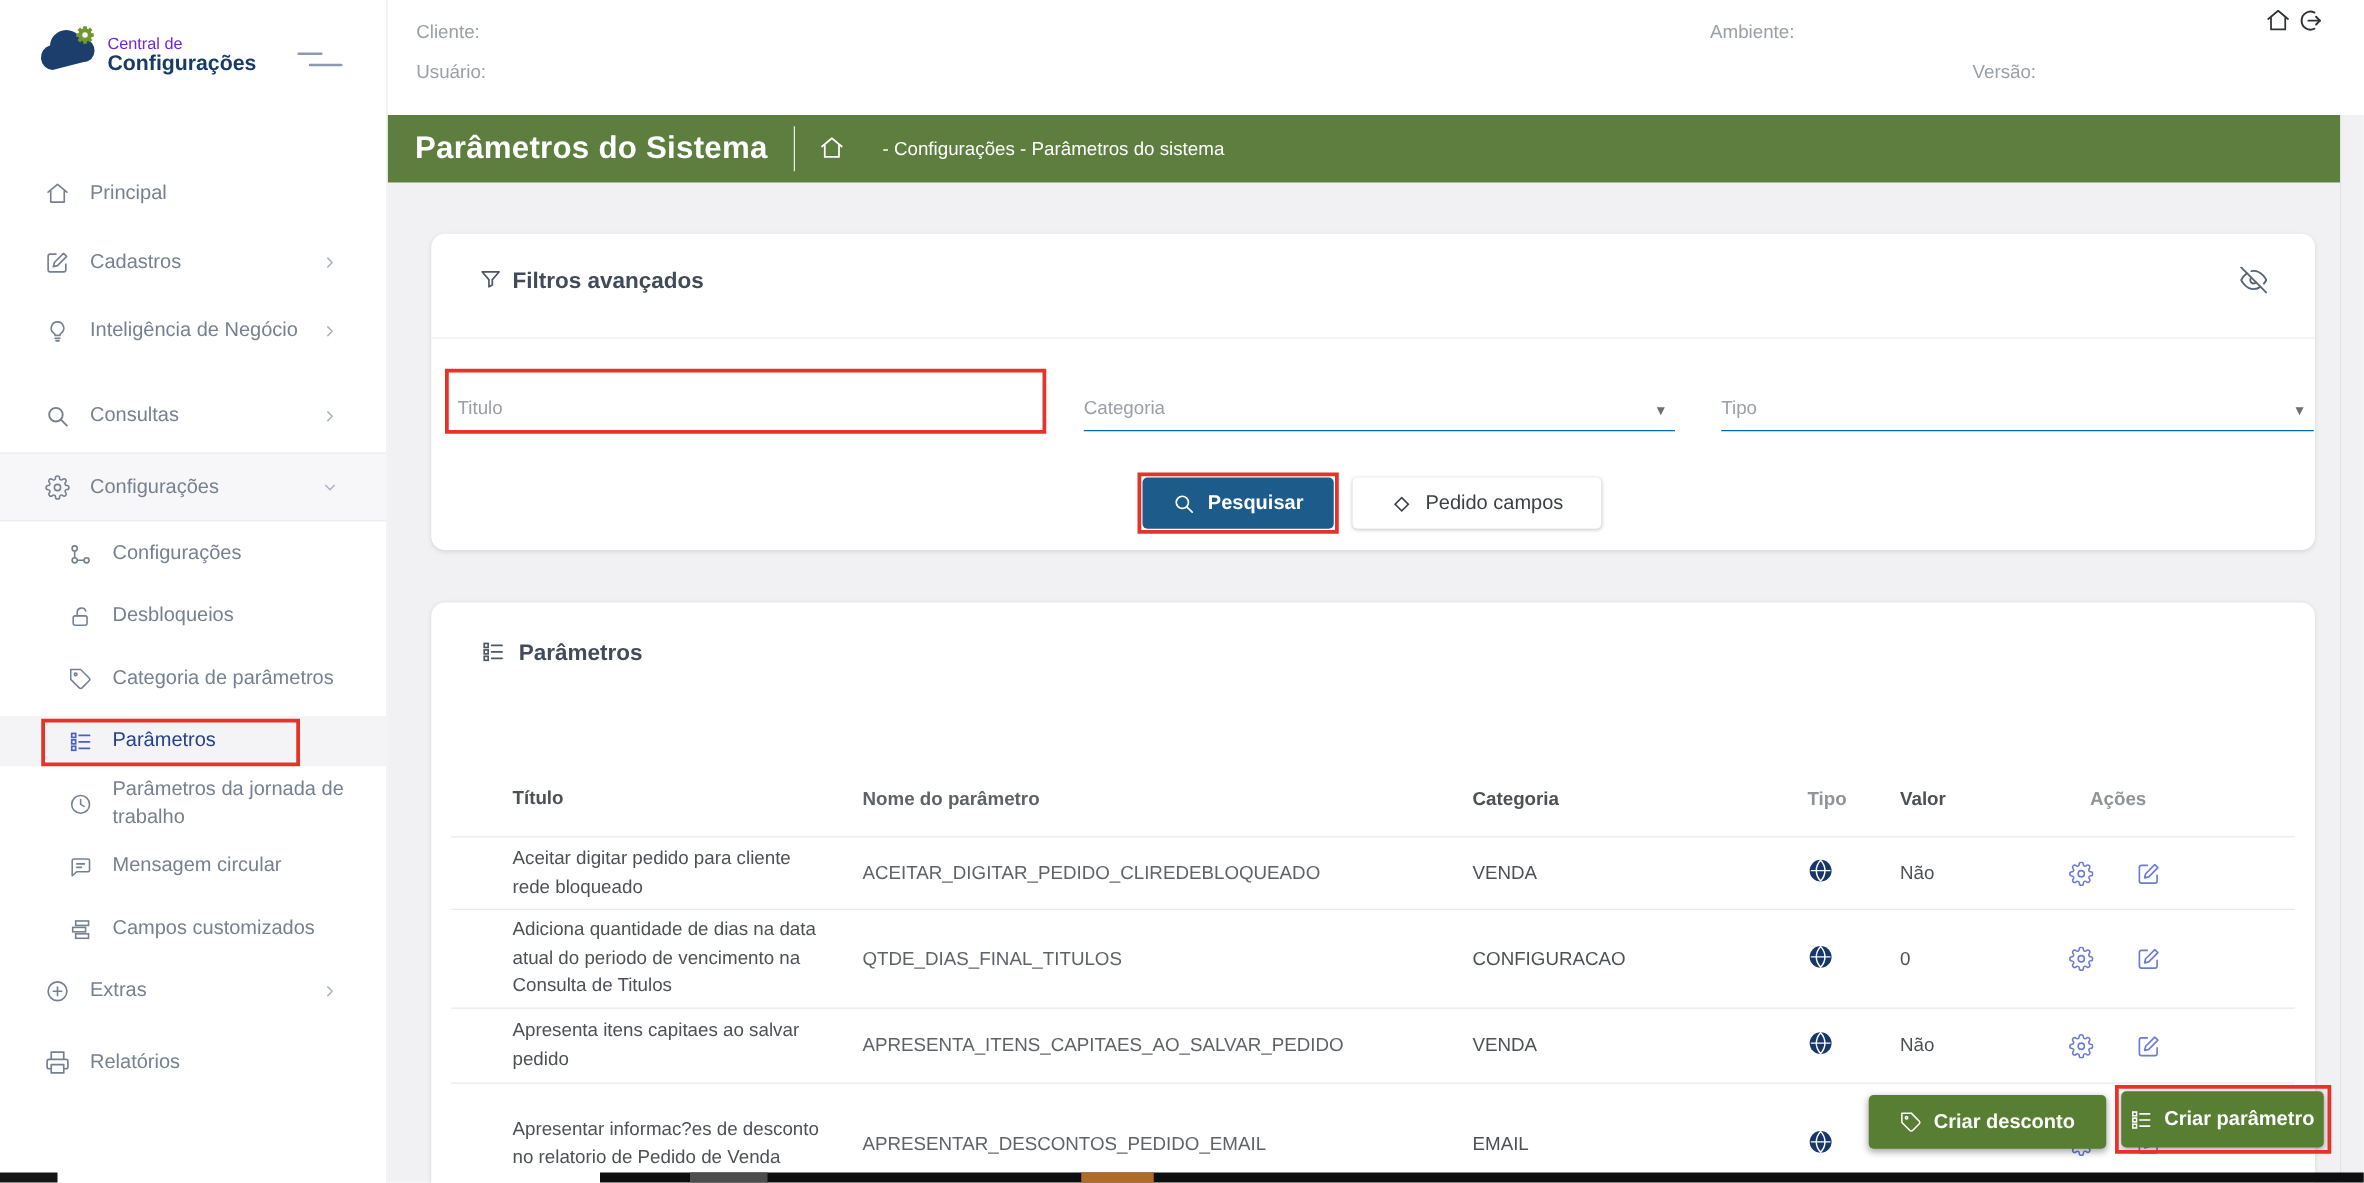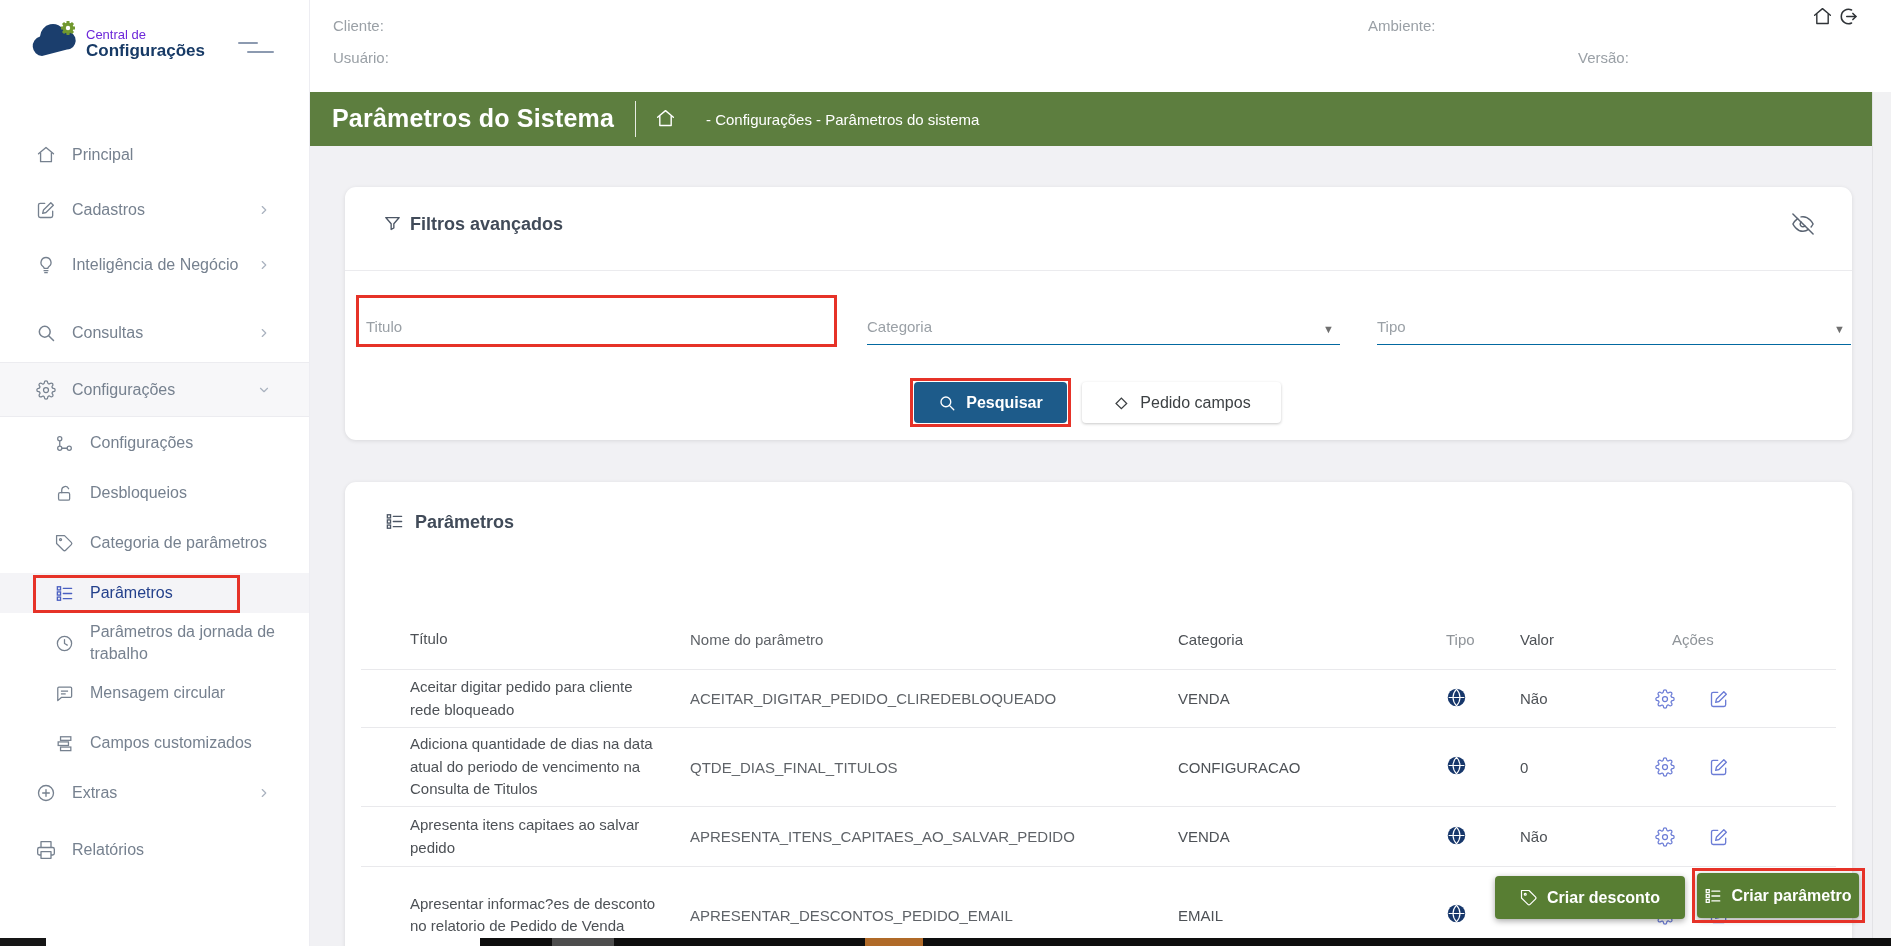--- a/index.html
+++ b/index.html
@@ -69,21 +69,21 @@
   .btn { position:absolute; display:flex; align-items:center; justify-content:center; gap:10px;
     border-radius:4px; font-size:16px; cursor:pointer; }
   .btn svg { width:18px; height:18px; }
   .btn-pesquisar { left:569px; top:195px; width:153px; height:41px; background:#1d5b8a; color:#fff; font-weight:bold; }
   .btn-limpar { left:737px; top:195px; width:199px; height:41px; background:#fff; color:#3c4043;
     box-shadow:0 1px 3px rgba(0,0,0,.22); }
 
   .table-card { top:482px; height:480px; }
   .tbl { position:absolute; left:16px; right:16px; top:128px; font-size:15px; }
   .t-row { display:flex; border-bottom:1px solid #e9e9ec; align-items:center; }
-  .t-head { height:60px; color:#8f9499; font-size:15px; }
+  .t-head { height:60px; color:#8f9499; font-size:15px;font-weight:bold; }
   .c1 { flex:0 0 296px; padding-left:49px; line-height:1.5; color:#4d5156; }
   .c2 { flex:0 0 521px; padding-left:33px; color:#5f6368; }
   .c3 { flex:0 0 268px; color:#4d5156; }
   .c4 { flex:0 0 74px; }
   .c5 { flex:0 0 135px; color:#4d5156; }
   .c6 { flex:1; display:flex; align-items:center; }
   .t-head .c6 { padding-left:17px; }
   .globe { width:21px; height:21px; color:#17376b; }
   .act-icon { width:20px; height:20px; color:#6b7cd6; cursor:pointer; }
   .act-icon.edit { margin-left:34px; }

